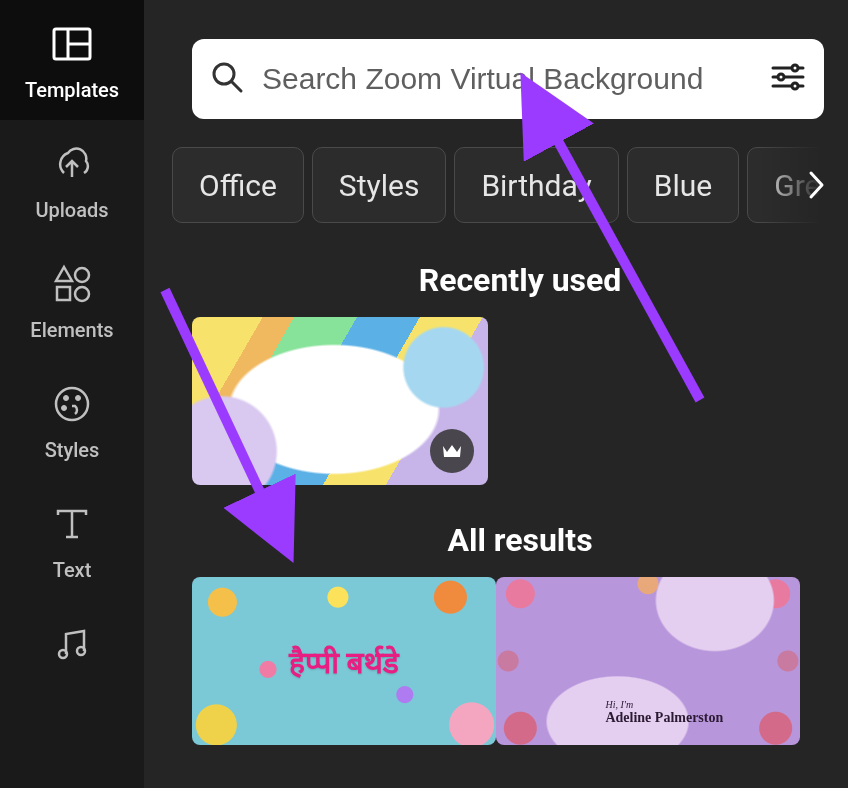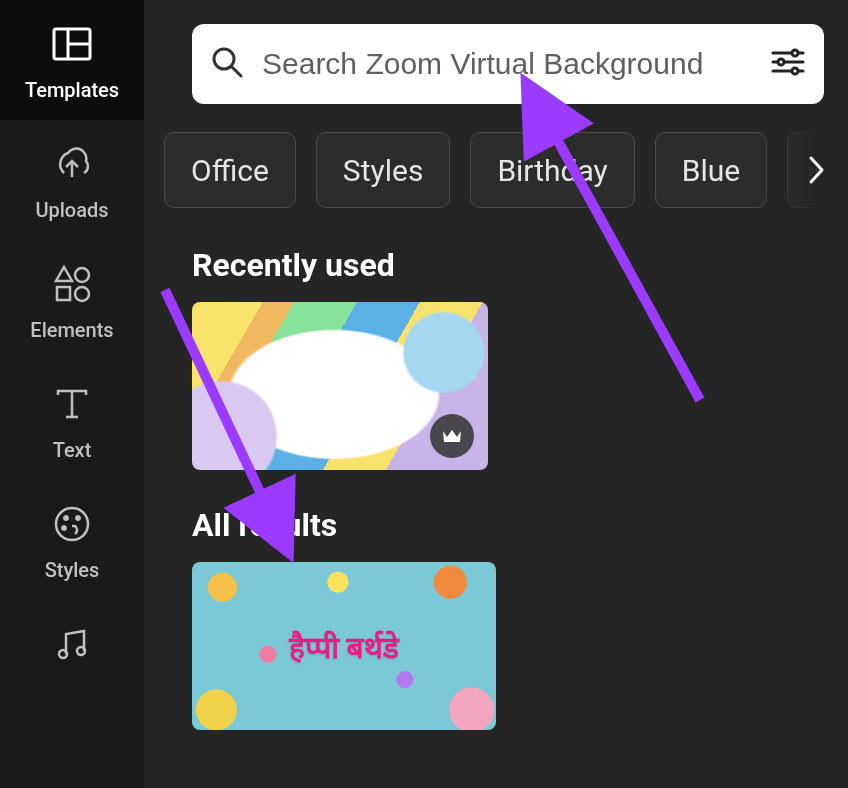--- a/index.html
+++ b/index.html
@@ -50,21 +50,21 @@
     font-size: 20px;
     font-weight: 500;
   }
 
   
   .main {
     position: absolute;
     left: 144px; top: 0;
     right: 0; bottom: 0;
     background: #252526;
-    padding: 24px 0 0 0;
+    padding: 39px 0 0 0;
   }
 
   
   .search-row {
     display: flex;
     align-items: center;
     margin: 0 24px 0 48px;
     background: #fff;
     border-radius: 12px;
     height: 80px;
@@ -86,23 +86,23 @@
   .search-input::placeholder { color: #5f5f5f; }
   .filter-icon {
     flex: 0 0 auto;
     color: #222;
     margin-left: 12px;
   }
 
   
   .chips-row {
     position: relative;
-    margin: 26px 0 0 20px;
-    display: flex;
-    gap: 20px;
+    margin: 26px 0 0 28px;
+    display: flex;
+    gap: 8px;
     overflow: hidden;
     height: 80px;
     align-items: center;
   }
   .chip {
     flex: 0 0 auto;
     height: 76px;
     padding: 0 26px;
     display: flex;
     align-items: center;
@@ -135,20 +135,21 @@
 
   
   .section {
     margin: 36px 0 0 48px;
   }
   .section-title {
     font-size: 32px;
     font-weight: 700;
     color: #fff;
     margin-bottom: 18px;
+    text-align: center;
   }
   .thumbs-row {
     display: flex;
   }
   .thumb {
     position: relative;
     width: 296px;
     height: 168px;
     border-radius: 8px;
     overflow: hidden;
@@ -282,38 +283,38 @@
           <circle cx="30" cy="11" r="7" stroke-width="2.5"></circle>
           <rect x="5" y="23" width="13" height="13" stroke-width="2.5"></rect>
           <circle cx="30" cy="30" r="7" stroke-width="2.5"></circle>
         </svg>
     </span>
     <span class="sidebar-label">Elements</span>
   </div>
 
   <div class="sidebar-item">
     <span class="icon">
-      <svg width="36" height="34" viewBox="0 0 36 34">
-          <path d="M4 8 L4 4 L32 4 L32 8 M18 4 L18 30 M12 30 L24 30" stroke-width="2.5"></path>
-        </svg>
-    </span>
-    <span class="sidebar-label">Text</span>
-  </div>
-
-  <div class="sidebar-item">
-    <span class="icon">
       <svg width="40" height="40" viewBox="0 0 40 40">
           <circle cx="20" cy="20" r="16" stroke-width="2.5"></circle>
           <circle cx="14" cy="14" r="2.5" fill="currentColor"></circle>
           <circle cx="26" cy="14" r="2.5" fill="currentColor"></circle>
           <circle cx="12" cy="24" r="2.5" fill="currentColor"></circle>
           <path d="M23 30 A5 5 0 0 0 23 22 L20 22" stroke-width="2.5"></path>
         </svg>
     </span>
     <span class="sidebar-label">Styles</span>
+  </div>
+
+  <div class="sidebar-item">
+    <span class="icon">
+      <svg width="36" height="34" viewBox="0 0 36 34">
+          <path d="M4 8 L4 4 L32 4 L32 8 M18 4 L18 30 M12 30 L24 30" stroke-width="2.5"></path>
+        </svg>
+    </span>
+    <span class="sidebar-label">Text</span>
   </div>
 
   <div class="sidebar-item" style="padding-bottom:0">
     <span class="icon">
       <svg width="36" height="36" viewBox="0 0 36 36">
           <path d="M12 28 L12 8 L30 5 L30 25" stroke-width="2.5"></path>
           <circle cx="9" cy="28" r="4" stroke-width="2.5"></circle>
           <circle cx="27" cy="25" r="4" stroke-width="2.5"></circle>
         </svg>
     </span>
@@ -367,20 +368,26 @@
         </span>
       </div>
     </div>
   </div>
 
   <div class="section">
     <div class="section-title">All results</div>
     <div class="thumbs-row">
       <div class="thumb thumb-birthday">
         <span class="thumb-birthday-text">हैप्पी बर्थडे</span>
+      </div>
+      <div class="thumb thumb-floral">
+        <div class="thumb-floral-text">
+          <div class="t1">Hi, I'm</div>
+          <div class="t2">Adeline Palmerston</div>
+        </div>
       </div>
     </div>
   </div>
 
 </div>
 
 <svg class="arrow" style="left:450px; top:70px;" width="280" height="350" viewBox="0 0 280 350">
   <defs>
       <marker id="ah1" markerWidth="8" markerHeight="8" refX="6" refY="4" orient="auto">
         <path d="M0,0 L8,4 L0,8 Z" fill="#9b3bff"></path>

